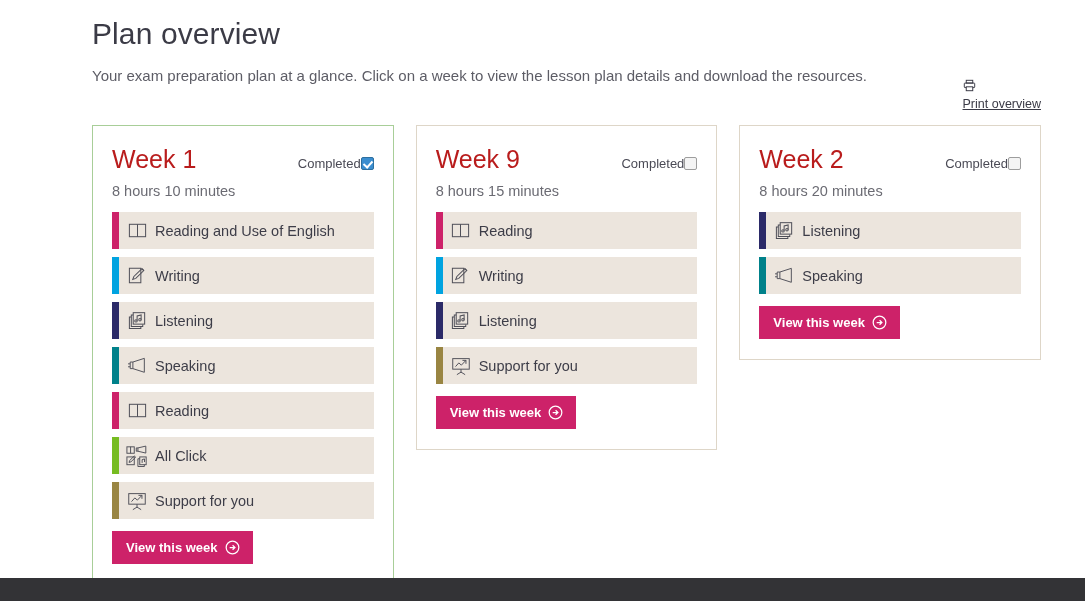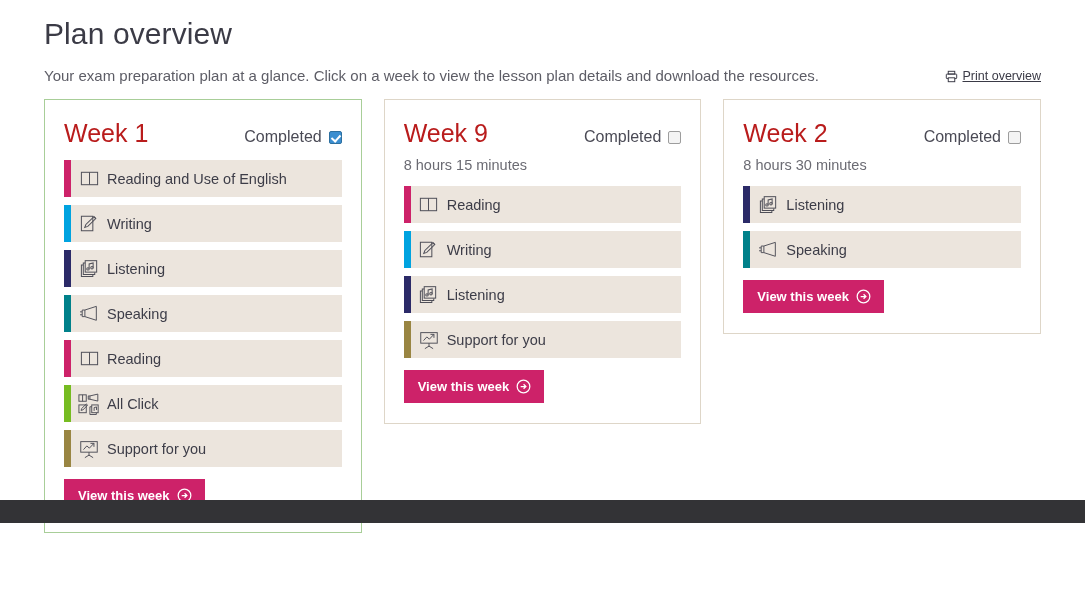--- a/index.html
+++ b/index.html
@@ -7,22 +7,23 @@
     margin: 0; padding: 0;
     width: 1085px; height: 601px;
     overflow: hidden;
     background: #ffffff;
     font-family: "Liberation Sans", sans-serif;
   }
 
   .page {
     position: relative;
     width: 1085px;
-    height: 523px;
+    height: 601px;
     background: #ffffff;
+    padding-left: 48px;
   }
 
   
   .header {
     padding: 14px 44px 0 44px;
   }
   .page-title {
     font-size: 30px;
     font-weight: 400;
     color: #3b3b46;
@@ -37,27 +38,28 @@
     justify-content: space-between;
     margin-top: 13px;
   }
   .subtitle {
     font-size: 15px;
     color: #5d5d66;
     line-height: 18px;
   }
   .print-link {
     display: inline-flex;
-    align-items: flex-end;
+    align-items: flex-start;
     gap: 5px;
     font-size: 12.5px;
     color: #3a3a46;
     text-decoration: none;
     white-space: nowrap;
-    margin-top: 2px;
+    margin-top: 12px;
+    flex-direction: column;
   }
   .print-link .plabel {
     text-decoration: underline;
   }
   .printer-icon { display: block; }
 
   
   .cards {
     display: flex;
     gap: 22px;
@@ -83,22 +85,21 @@
   }
   .week-title {
     font-size: 25px;
     font-weight: 400;
     color: #b91c1c;
     line-height: 30px;
   }
   .completed-wrap {
     display: inline-flex;
     align-items: center;
-    gap: 7px;
-    font-size: 16px;
+    font-size: 13px;
     color: #4a4a55;
     white-space: nowrap;
   }
   .chk {
     width: 13px; height: 13px;
     border: 1px solid #9d9d9d;
     background: #f4f4f4;
     border-radius: 2px;
     display: inline-block;
     position: relative;
@@ -205,21 +206,21 @@
     </div>
   </div>
 
   <div class="cards">
       <div class="card completed"><div class="card-head">
           <div class="week-title">Week 1</div>
           <label class="completed-wrap">
             <span>Completed</span>
             <span class="chk on"></span>
           </label>
-        </div><div class="lessons">
+        </div><div class="duration">8 hours 10 minutes</div><div class="lessons">
           <div class="lesson">
             <div class="bar" style="background: rgb(205, 34, 105);"></div>
             <div class="ico">
               <svg width="21" height="21" viewBox="0 0 22 22">
                 <rect stroke="#4f4f58" stroke-width="1.05" fill="none" x="2.5" y="4.5" width="17" height="13"></rect>
                 <path stroke="#4f4f58" stroke-width="1.05" fill="none" d="M11 4.5v13"></path>
               </svg>
             </div>
             <div class="ltext">Reading and Use of English</div>
           </div>
@@ -369,21 +370,21 @@
               <path d="M5.6 9h6.1M9.1 6.3L11.9 9l-2.8 2.7" fill="none" stroke="#ffffff" stroke-width="1.5"></path>
             </svg>
           </span>
         </button></div>
       <div class="card"><div class="card-head">
           <div class="week-title">Week 2</div>
           <label class="completed-wrap">
             <span>Completed</span>
             <span class="chk"></span>
           </label>
-        </div><div class="duration">8 hours 30 minutes</div><div class="lessons">
+        </div><div class="duration">8 hours 20 minutes</div><div class="lessons">
           <div class="lesson">
             <div class="bar" style="background: rgb(43, 42, 104);"></div>
             <div class="ico">
               <svg width="21" height="21" viewBox="0 0 22 22">
                 <rect stroke="#4f4f58" stroke-width="1.05" fill="none" x="6.5" y="2.8" width="12" height="12"></rect>
                 <path stroke="#4f4f58" stroke-width="1.05" fill="none" d="M6.5 5.2h-2v12h12v-2"></path>
                 <path stroke="#4f4f58" stroke-width="1.05" fill="none" d="M4.5 7.4h-2v12h12v-2"></path>
                 <path stroke="#4f4f58" stroke-width="1.05" fill="none" d="M10.6 11.3V6.2l4.2-1v5"></path>
                 <circle stroke="#4f4f58" stroke-width="1.05" fill="none" cx="9.4" cy="11.4" r="1.3"></circle>
                 <circle stroke="#4f4f58" stroke-width="1.05" fill="none" cx="13.6" cy="10.3" r="1.3"></circle>

